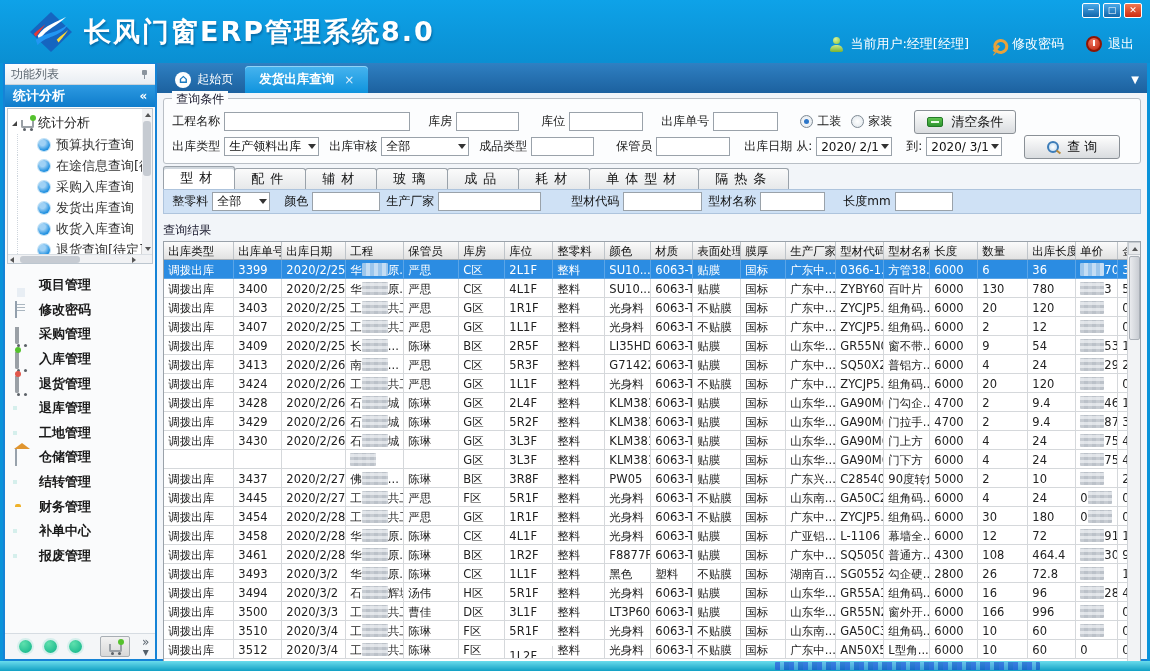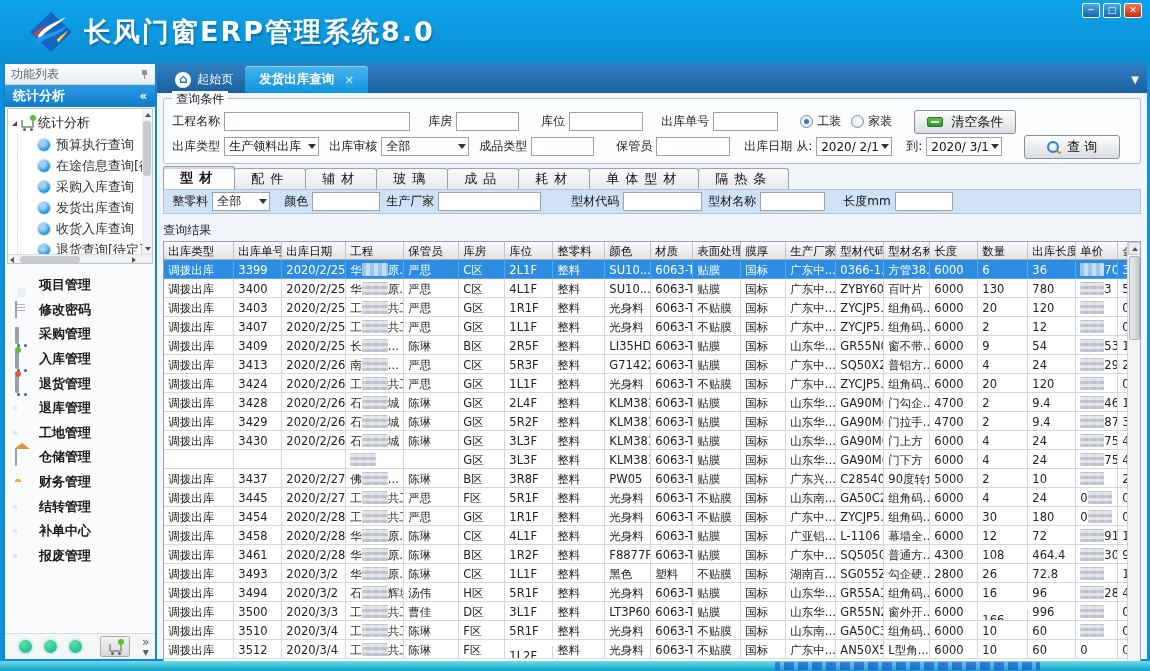--- a/index.html
+++ b/index.html
@@ -87,21 +87,21 @@
 .radio.on::after{content:"";position:absolute;left:3px;top:3px;width:5px;height:5px;border-radius:50%;background:#2d76c8}
 .btn{height:24px;border:1px solid #8a9096;border-radius:3px;background:linear-gradient(#fefefe,#d9dcdf);display:flex;align-items:center;gap:8px;padding:0 12px;font-size:13px;color:#111}
 .clear-icon{width:16px;height:10px;background:linear-gradient(#5fc24f,#2e9631);border:1px solid #237a27;border-radius:2px;position:relative}
 .clear-icon::after{content:"";position:absolute;left:3px;top:3px;right:3px;height:2px;background:#eafbe8}
 .search-icon{width:12px;height:12px;position:relative}
 .search-icon::before{content:"";position:absolute;width:8px;height:8px;border:2px solid #3c7cb8;border-radius:50%;background:radial-gradient(#fff,#bcd8ef)}
 .search-icon::after{content:"";position:absolute;width:5px;height:2px;background:#b88a3c;left:9px;top:10px;transform:rotate(40deg)}
 
 .mattabs{flex:0 0 23px;display:flex;align-items:flex-end;padding-left:6px;background:#f2f5f9}
 .mtab{height:21px;border:1px solid #9aa2aa;border-bottom:none;border-radius:3px 3px 0 0;background:linear-gradient(#fbfbfb,#e6e8ea);display:flex;align-items:center;padding:0 16px;margin-right:-1px;font-size:13px;color:#111;letter-spacing:6px;white-space:nowrap}
-.mtab.active{background:#fff;height:23px;font-weight:bold;position:relative;z-index:2;box-shadow:inset 0 2px 0 #cfd6dd}
+.mtab.active{background:#fff;height:23px;font-weight:normal;position:relative;z-index:2;box-shadow:inset 0 2px 0 #cfd6dd}
 .subfilter{flex:0 0 25px;background:#cfe1f5;border:1px solid #aec4dd;margin:0 6px;display:flex;align-items:center;padding:0 8px;color:#111;white-space:nowrap}
 .subfilter label{margin-right:4px}
 
 .resultbox{flex:1;margin:8px 6px 3px;min-height:0}
 .tablewrap{position:relative;border:1px solid #9aa2aa;background:#fff;height:447px;overflow:hidden;margin-top:2px}
 .tgrid{width:988px}
 .trh{display:flex;height:18px;background:linear-gradient(#fbfbfb,#e2e2e2);border-bottom:1px solid #a8aeb4}
 .th{flex:none;border-right:1px solid #bfc4c9;padding:2px 0 0 4px;font-size:11.5px;color:#111;white-space:nowrap;overflow:hidden}
 .trow{display:flex;height:19px;background:#fff}
 .trow.sel{background:#2b8ce2;color:#fff}
@@ -134,20 +134,34 @@
       <path d="M8 30 C20 22 30 24 42 14 C34 28 18 26 10 36 Z" fill="#2196f3"></path>
       <path d="M6 24 C10 20 14 18 18 14 C14 20 12 22 8 27 Z" fill="#e53935"></path>
       <path d="M30 30 C34 26 38 24 42 20 C38 26 36 28 32 33 Z" fill="#fdd835"></path>
     </svg>
     <span class="apptitle">长风门窗ERP管理系统8.0</span>
     <div class="winbtns">
       <div class="wbtn">─</div>
       <div class="wbtn">□</div>
       <div class="wbtn close">✕</div>
     </div>
+    <div class="userbar">
+      <span class="grp">
+        <span class="user-icon"></span>
+        <span>当前用户:经理[经理]</span>
+      </span>
+      <span class="grp">
+        <span class="key-icon"></span>
+        <span>修改密码</span>
+      </span>
+      <span class="grp">
+        <span class="power-icon"></span>
+        <span>退出</span>
+      </span>
+    </div>
   </div>
 
   <div class="content">
 
     <aside class="sidebar">
       <div class="paneltitle">
         <span>功能列表</span>
         <span class="pin-icon"></span>
       </div>
       <div class="sectionhdr">
@@ -226,26 +240,26 @@
           </div>
           <div class="menu-item">
             <span class="mi"><span class="green-dot-icon"></span></span>
             <span>工地管理</span>
           </div>
           <div class="menu-item">
             <span class="mi"><span class="warehouse-icon"></span></span>
             <span>仓储管理</span>
           </div>
           <div class="menu-item">
+            <span class="mi"><span class="green-dot-icon"></span></span>
+            <span>结转管理</span>
+          </div>
+          <div class="menu-item">
             <span class="mi"><span class="folder-icon"></span></span>
             <span>财务管理</span>
-          </div>
-          <div class="menu-item">
-            <span class="mi"><span class="green-dot-icon"></span></span>
-            <span>结转管理</span>
           </div>
           <div class="menu-item">
             <span class="mi"><span class="green-dot-icon"></span></span>
             <span>补单中心</span>
           </div>
           <div class="menu-item">
             <span class="mi"><span class="green-dot-icon"></span></span>
             <span>报废管理</span>
           </div>
         </div>
@@ -787,21 +801,21 @@
                 <div class="tc" style="width: 48px;">3L1F</div>
                 <div class="tc" style="width: 52px;">整料</div>
                 <div class="tc" style="width: 46px;">LT3P60</div>
                 <div class="tc" style="width: 42px;">6063-T5</div>
                 <div class="tc" style="width: 48px;">贴膜</div>
                 <div class="tc" style="width: 45px;">国标</div>
                 <div class="tc" style="width: 50px;">山东华...</div>
                 <div class="tc" style="width: 48px;">GR55N26</div>
                 <div class="tc" style="width: 46px;">窗外开...</div>
                 <div class="tc" style="width: 48px;">6000</div>
-                <div class="tc" style="width: 50px; margin-top: 8px;">166</div>
+                <div class="tc" style="width: 50px;">166</div>
                 <div class="tc" style="width: 48px;">996</div>
                 <div class="tc" style="width: 42px;"><span class="blur" style="width: 24px;"></span></div>
                 <div class="tc" style="width: 34px;">0</div>
               </div>
               <div class="trow">
                 <div class="tc" style="width: 70px;">调拨出库</div>
                 <div class="tc" style="width: 48px;">3510</div>
                 <div class="tc" style="width: 64px;">2020/3/4</div>
                 <div class="tc" style="width: 58px;">工<span class="blur" style="width: 26px;"></span>共工程</div>
                 <div class="tc" style="width: 55px;">陈琳</div>

